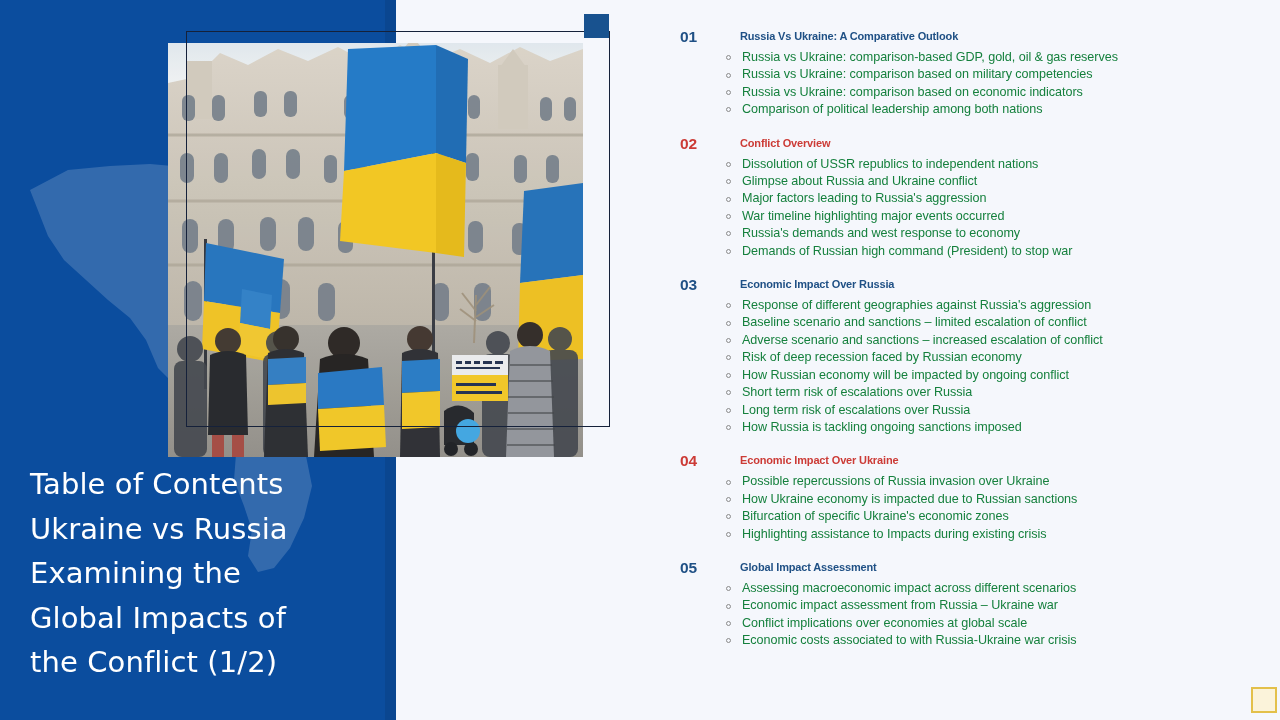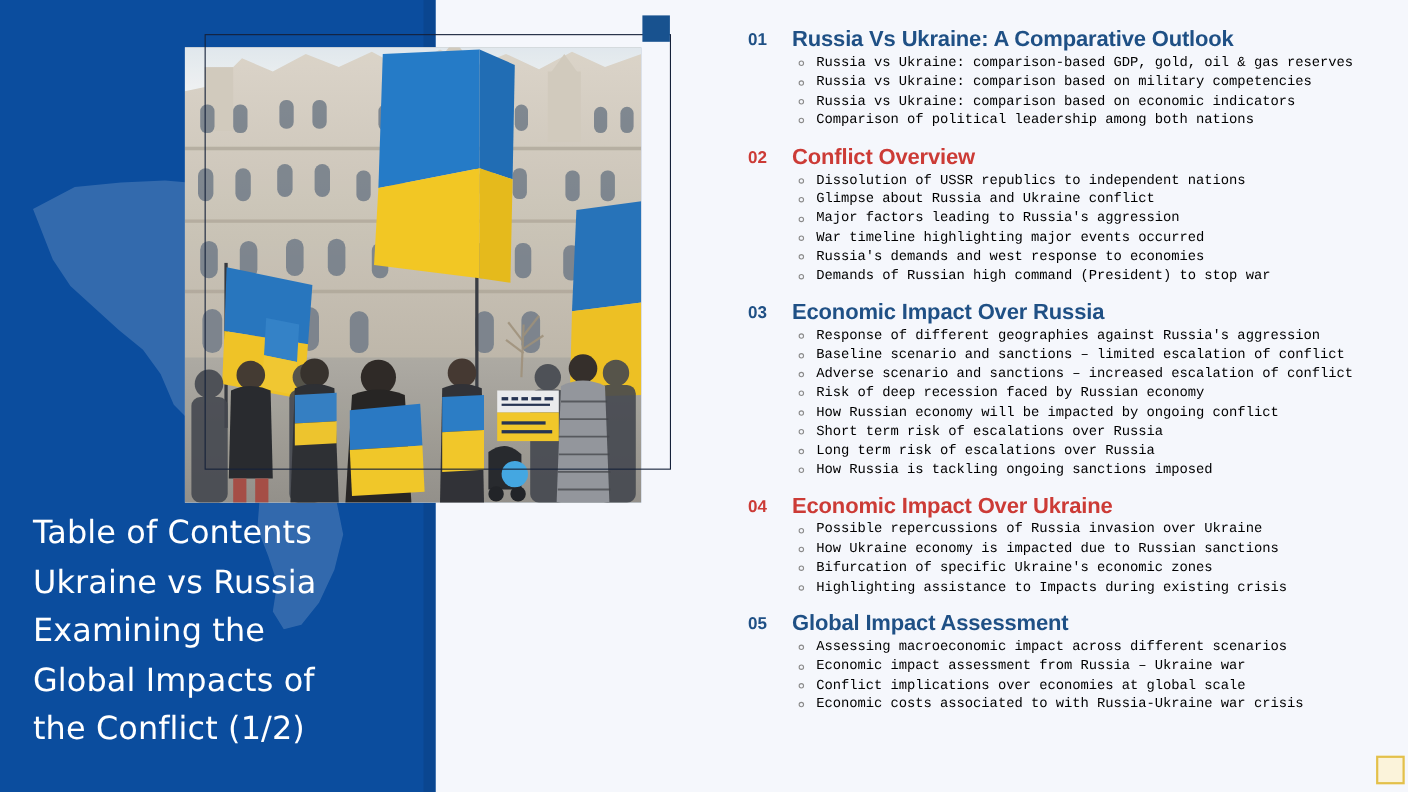--- a/index.html
+++ b/index.html
@@ -69,35 +69,36 @@
   .toc-section{display:flex;align-items:flex-start;margin-bottom:14px;}
   .toc-section:last-child{margin-bottom:0;}
   .sec-num{
     width:40px;flex:0 0 40px;
     font-size:15.5px;font-weight:700;line-height:20px;
     padding-top:1px;
     font-family:"Liberation Sans",sans-serif;
   }
   .sec-body{flex:1 1 auto;min-width:0;}
   .sec-title{
-    font-size:20px;font-weight:700;line-height:20px;
+    font-size:11px;font-weight:700;line-height:20px;
     letter-spacing:-0.15px;margin-bottom:3px;
     font-family:"Liberation Sans",sans-serif;
+    margin-left:20px;
   }
   .blue .sec-num,.blue .sec-title{color:#1f5085;}
   .red .sec-num,.red .sec-title{color:#cc3b36;}
   .sec-items{list-style:none;margin:0;padding:0;}
   .sec-items li{
     position:relative;
     padding-left:22px;
     font-size:12.6px;line-height:17.4px;
-    color:#000000;
+    color:#15803d;
     white-space:nowrap;
     letter-spacing:-0.05px;
-    font-family:Liberation Mono, monospace;
+    font-family:Liberation Sans, sans-serif;
   }
   .sec-items li .bullet{
     position:absolute;left:6px;top:6.2px;
     width:5px;height:5px;border:1px solid #8b8b8b;border-radius:50%;
     box-sizing:border-box;
   }
 
   
   .gold-square{
     position:absolute;left:1251px;top:687px;width:26px;height:26px;
@@ -362,21 +363,21 @@
       </div>
       <div class="toc-section red">
         <div class="sec-num">02</div>
         <div class="sec-body">
           <div class="sec-title">Conflict Overview</div>
           <ul class="sec-items">
             <li><span class="bullet"></span><span>Dissolution of USSR republics to independent nations</span></li>
             <li><span class="bullet"></span><span>Glimpse about Russia and Ukraine conflict</span></li>
             <li><span class="bullet"></span><span>Major factors leading to Russia's aggression</span></li>
             <li><span class="bullet"></span><span>War timeline highlighting major events occurred</span></li>
-            <li><span class="bullet"></span><span>Russia's demands and west response to economies</span></li>
+            <li><span class="bullet"></span><span>Russia's demands and west response to economy</span></li>
             <li><span class="bullet"></span><span>Demands of Russian high command (President) to stop war</span></li>
           </ul>
         </div>
       </div>
       <div class="toc-section blue">
         <div class="sec-num">03</div>
         <div class="sec-body">
           <div class="sec-title">Economic Impact Over Russia</div>
           <ul class="sec-items">
             <li><span class="bullet"></span><span>Response of different geographies against Russia's aggression</span></li>

